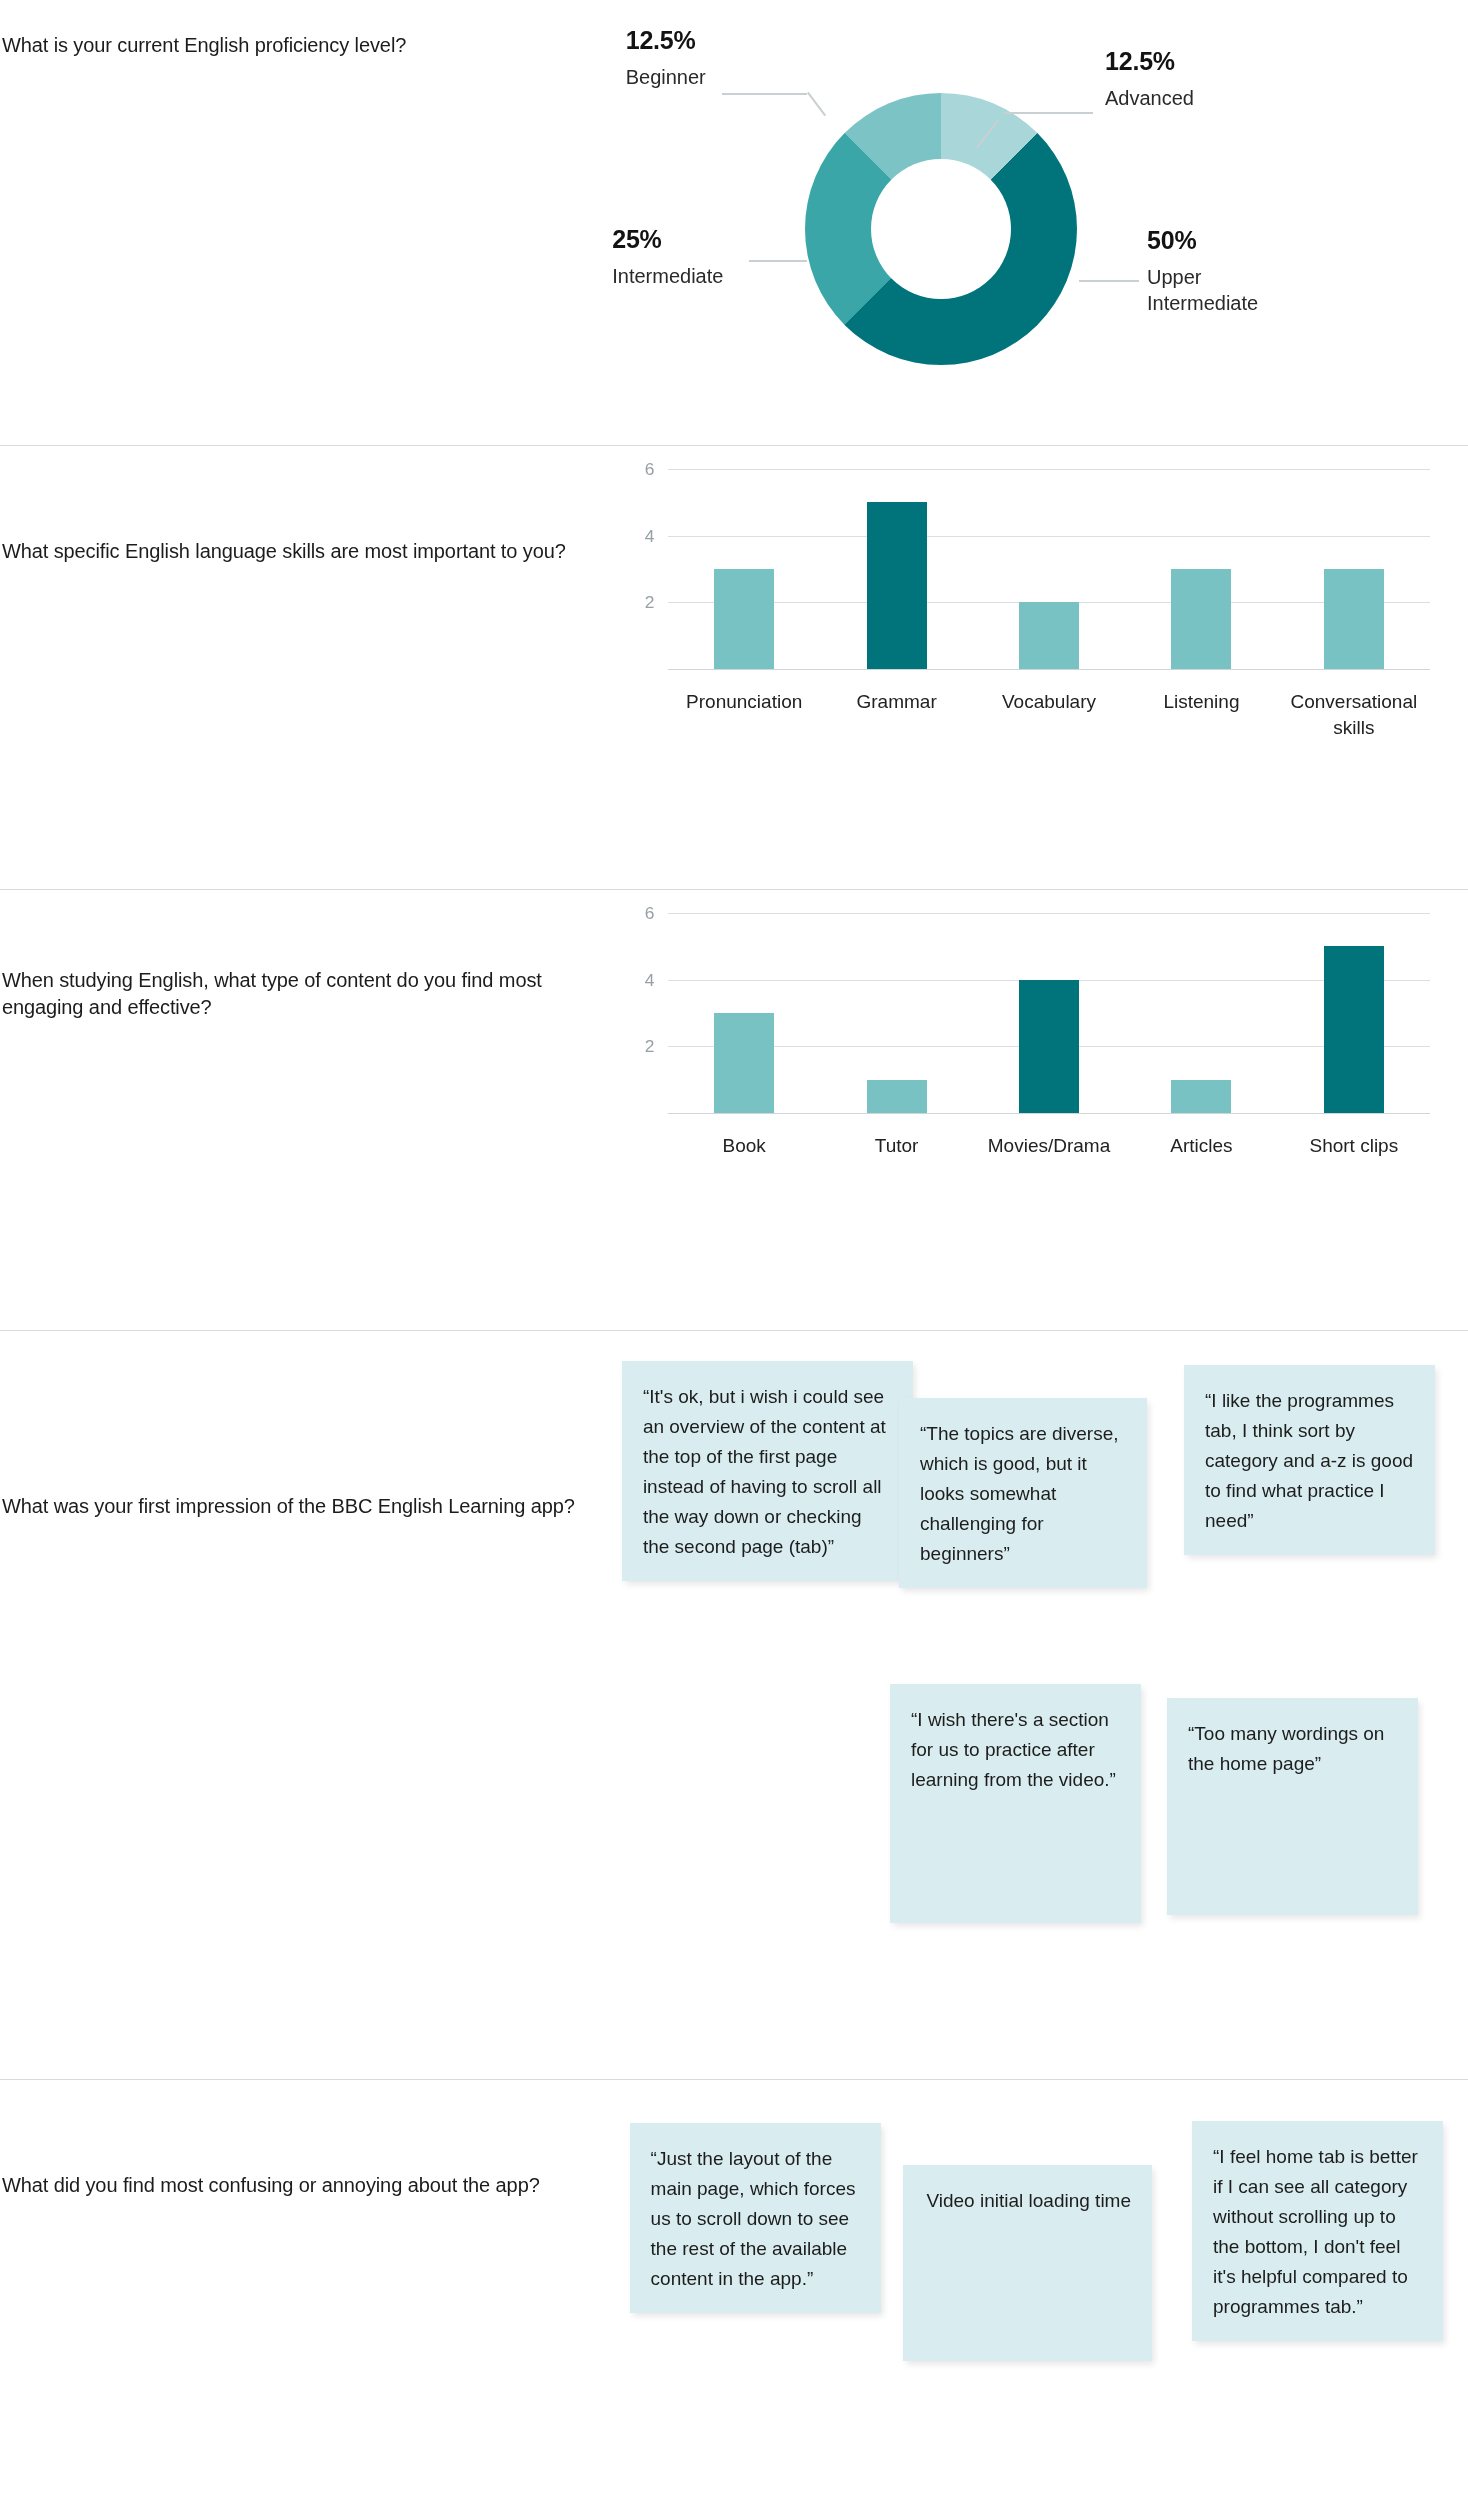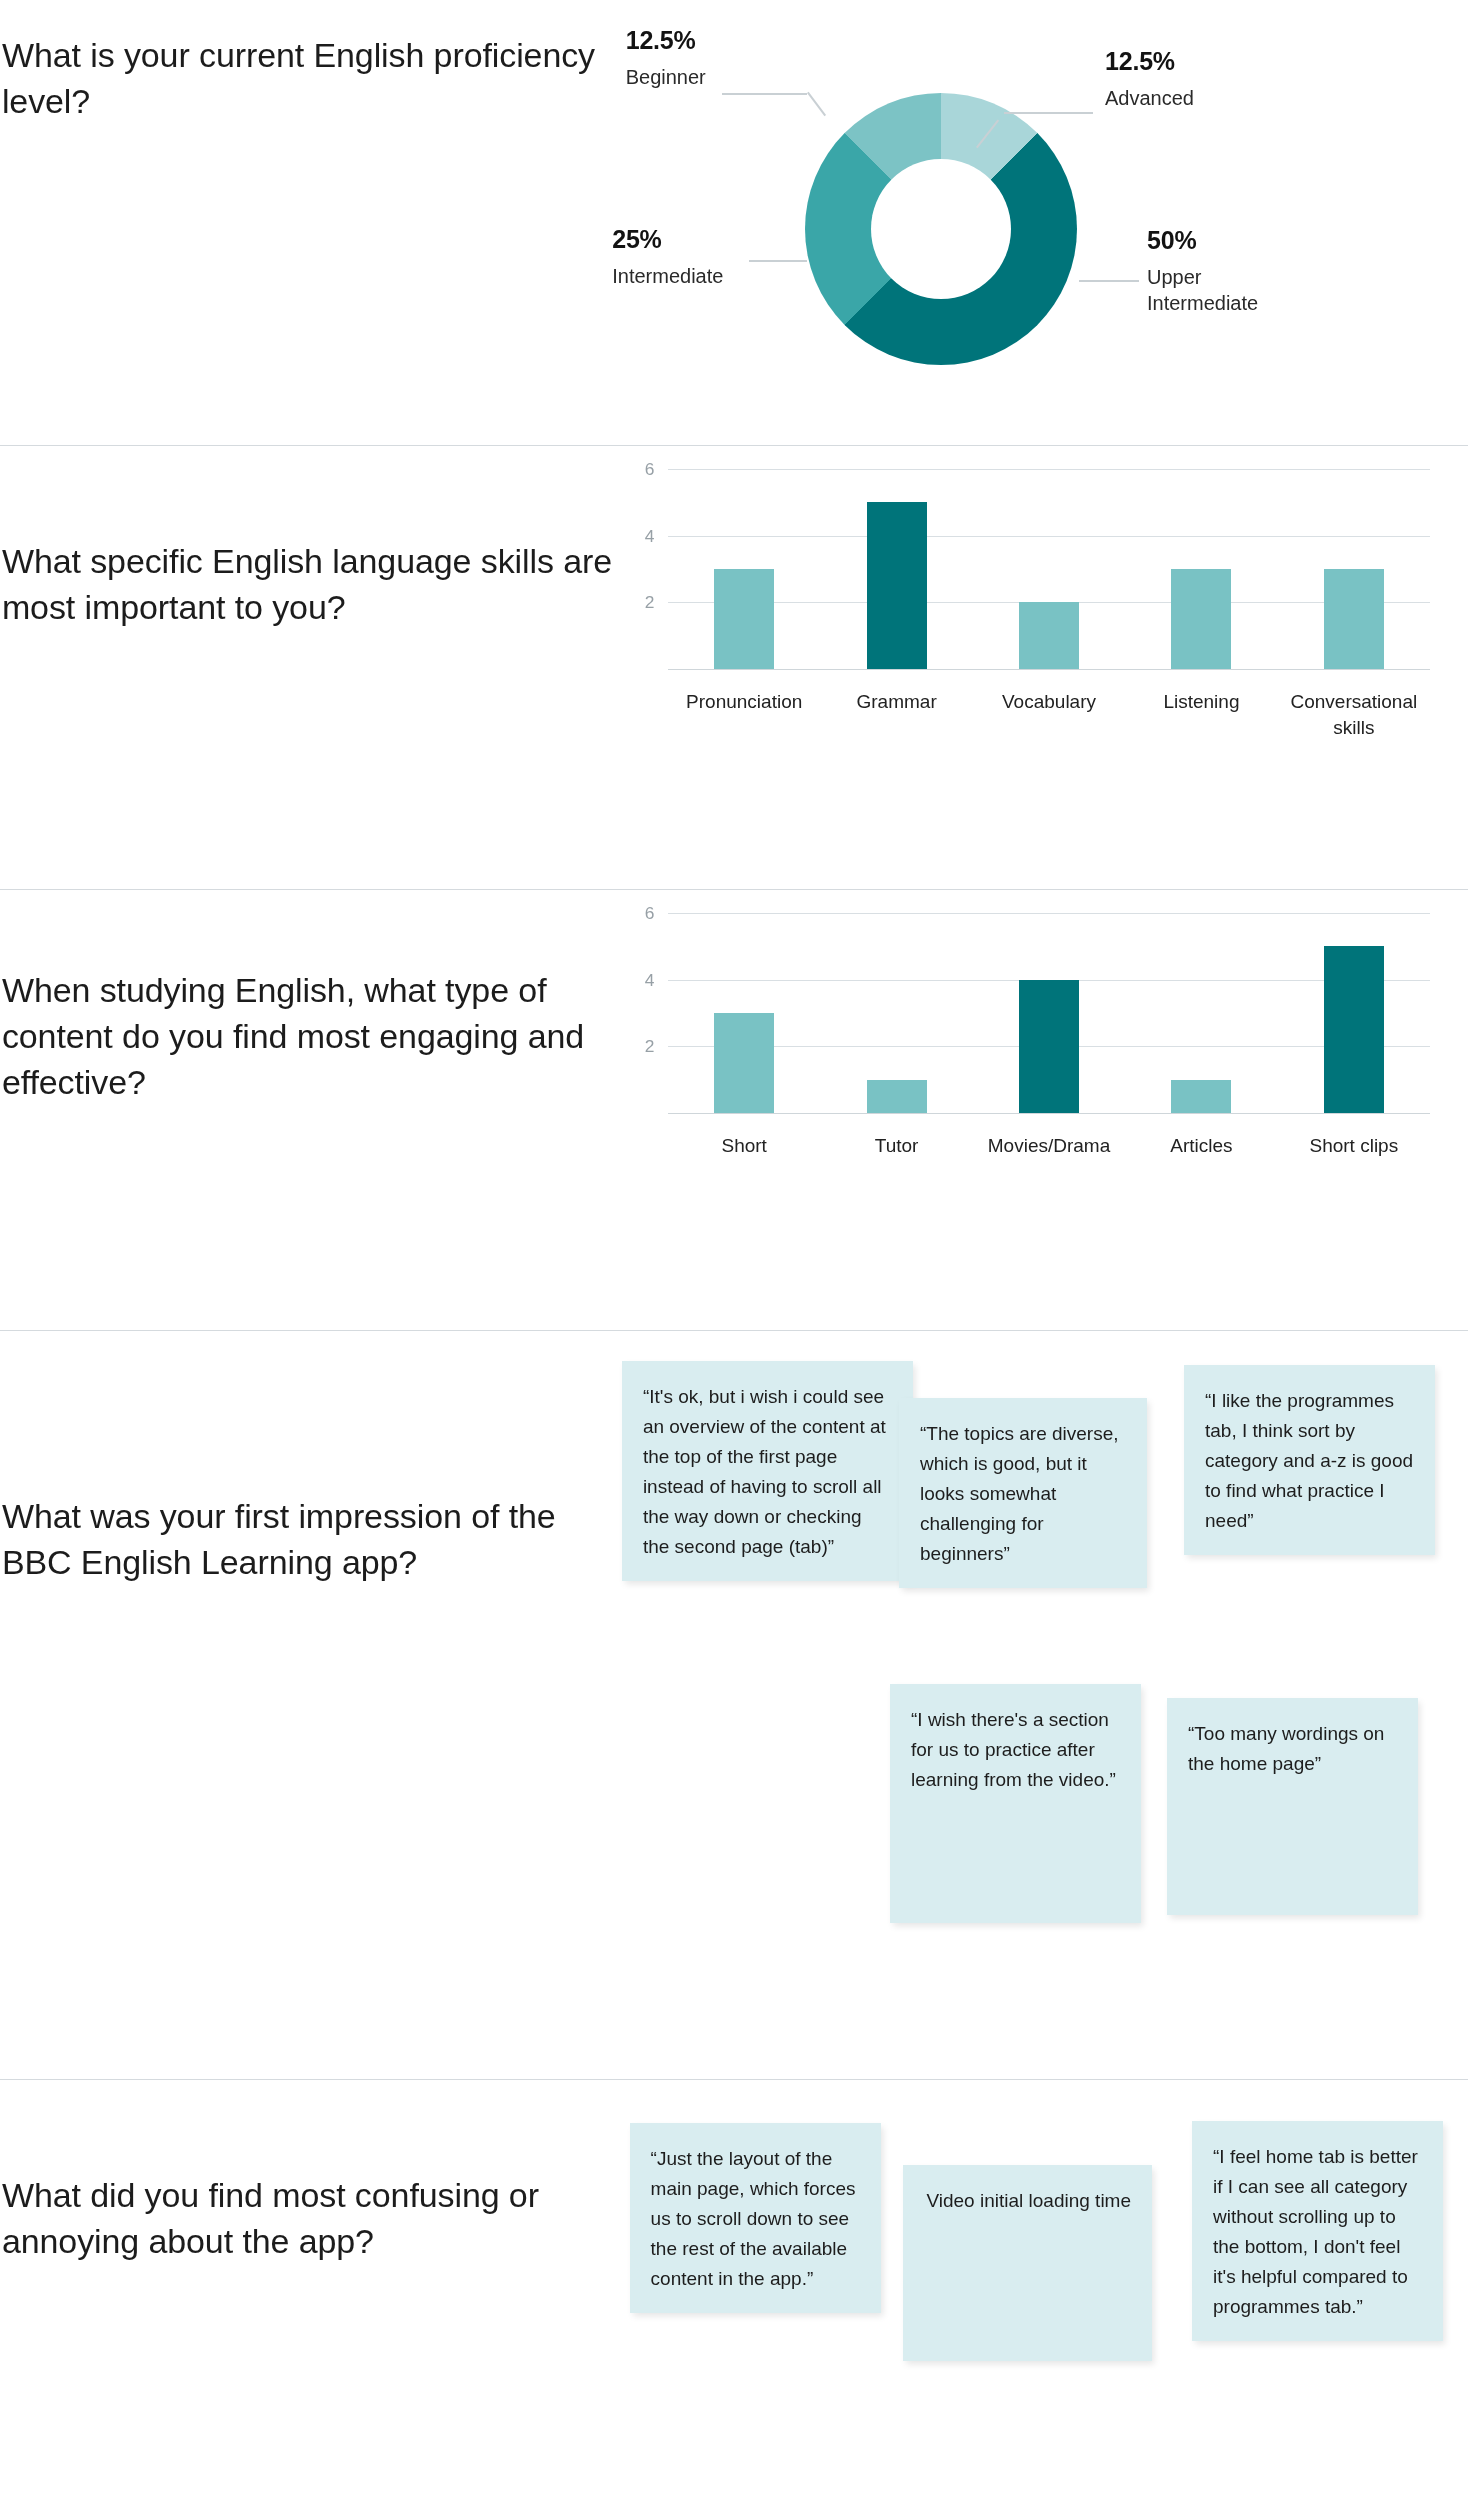--- a/index.html
+++ b/index.html
@@ -22,21 +22,21 @@
     align-items: flex-start;
   }
   .section.last { border-bottom: none; }
 
   .q-col {
     width: 618px;
     flex: 0 0 618px;
     padding-left: 1.9px;
   }
   .question {
-    font-size: 34px;
+    font-size: 20px;
     line-height: 1.36;
     color: #1c1c1c;
     font-weight: 400;
     letter-spacing: -0.1px;
   }
   .viz-col {
     flex: 1 1 auto;
     position: relative;
   }
 
@@ -281,21 +281,21 @@
             </div>
             <div class="bar-slot">
               <div class="bar" title="Articles: 1" style="height: 16.6667%; background: rgb(121, 194, 196);"></div>
             </div>
             <div class="bar-slot">
               <div class="bar" title="Short clips: 5" style="height: 83.3333%; background: rgb(0, 116, 122);"></div>
             </div>
           </div>
         </div>
       <div class="xlabels">
-          <div class="xlabel">Short</div>
+          <div class="xlabel">Book</div>
           <div class="xlabel">Tutor</div>
           <div class="xlabel">Movies/Drama</div>
           <div class="xlabel">Articles</div>
           <div class="xlabel">Short clips</div>
         </div>
     </div>
   </div>
 </div>
 
 <div class="section" id="sec-impression">

